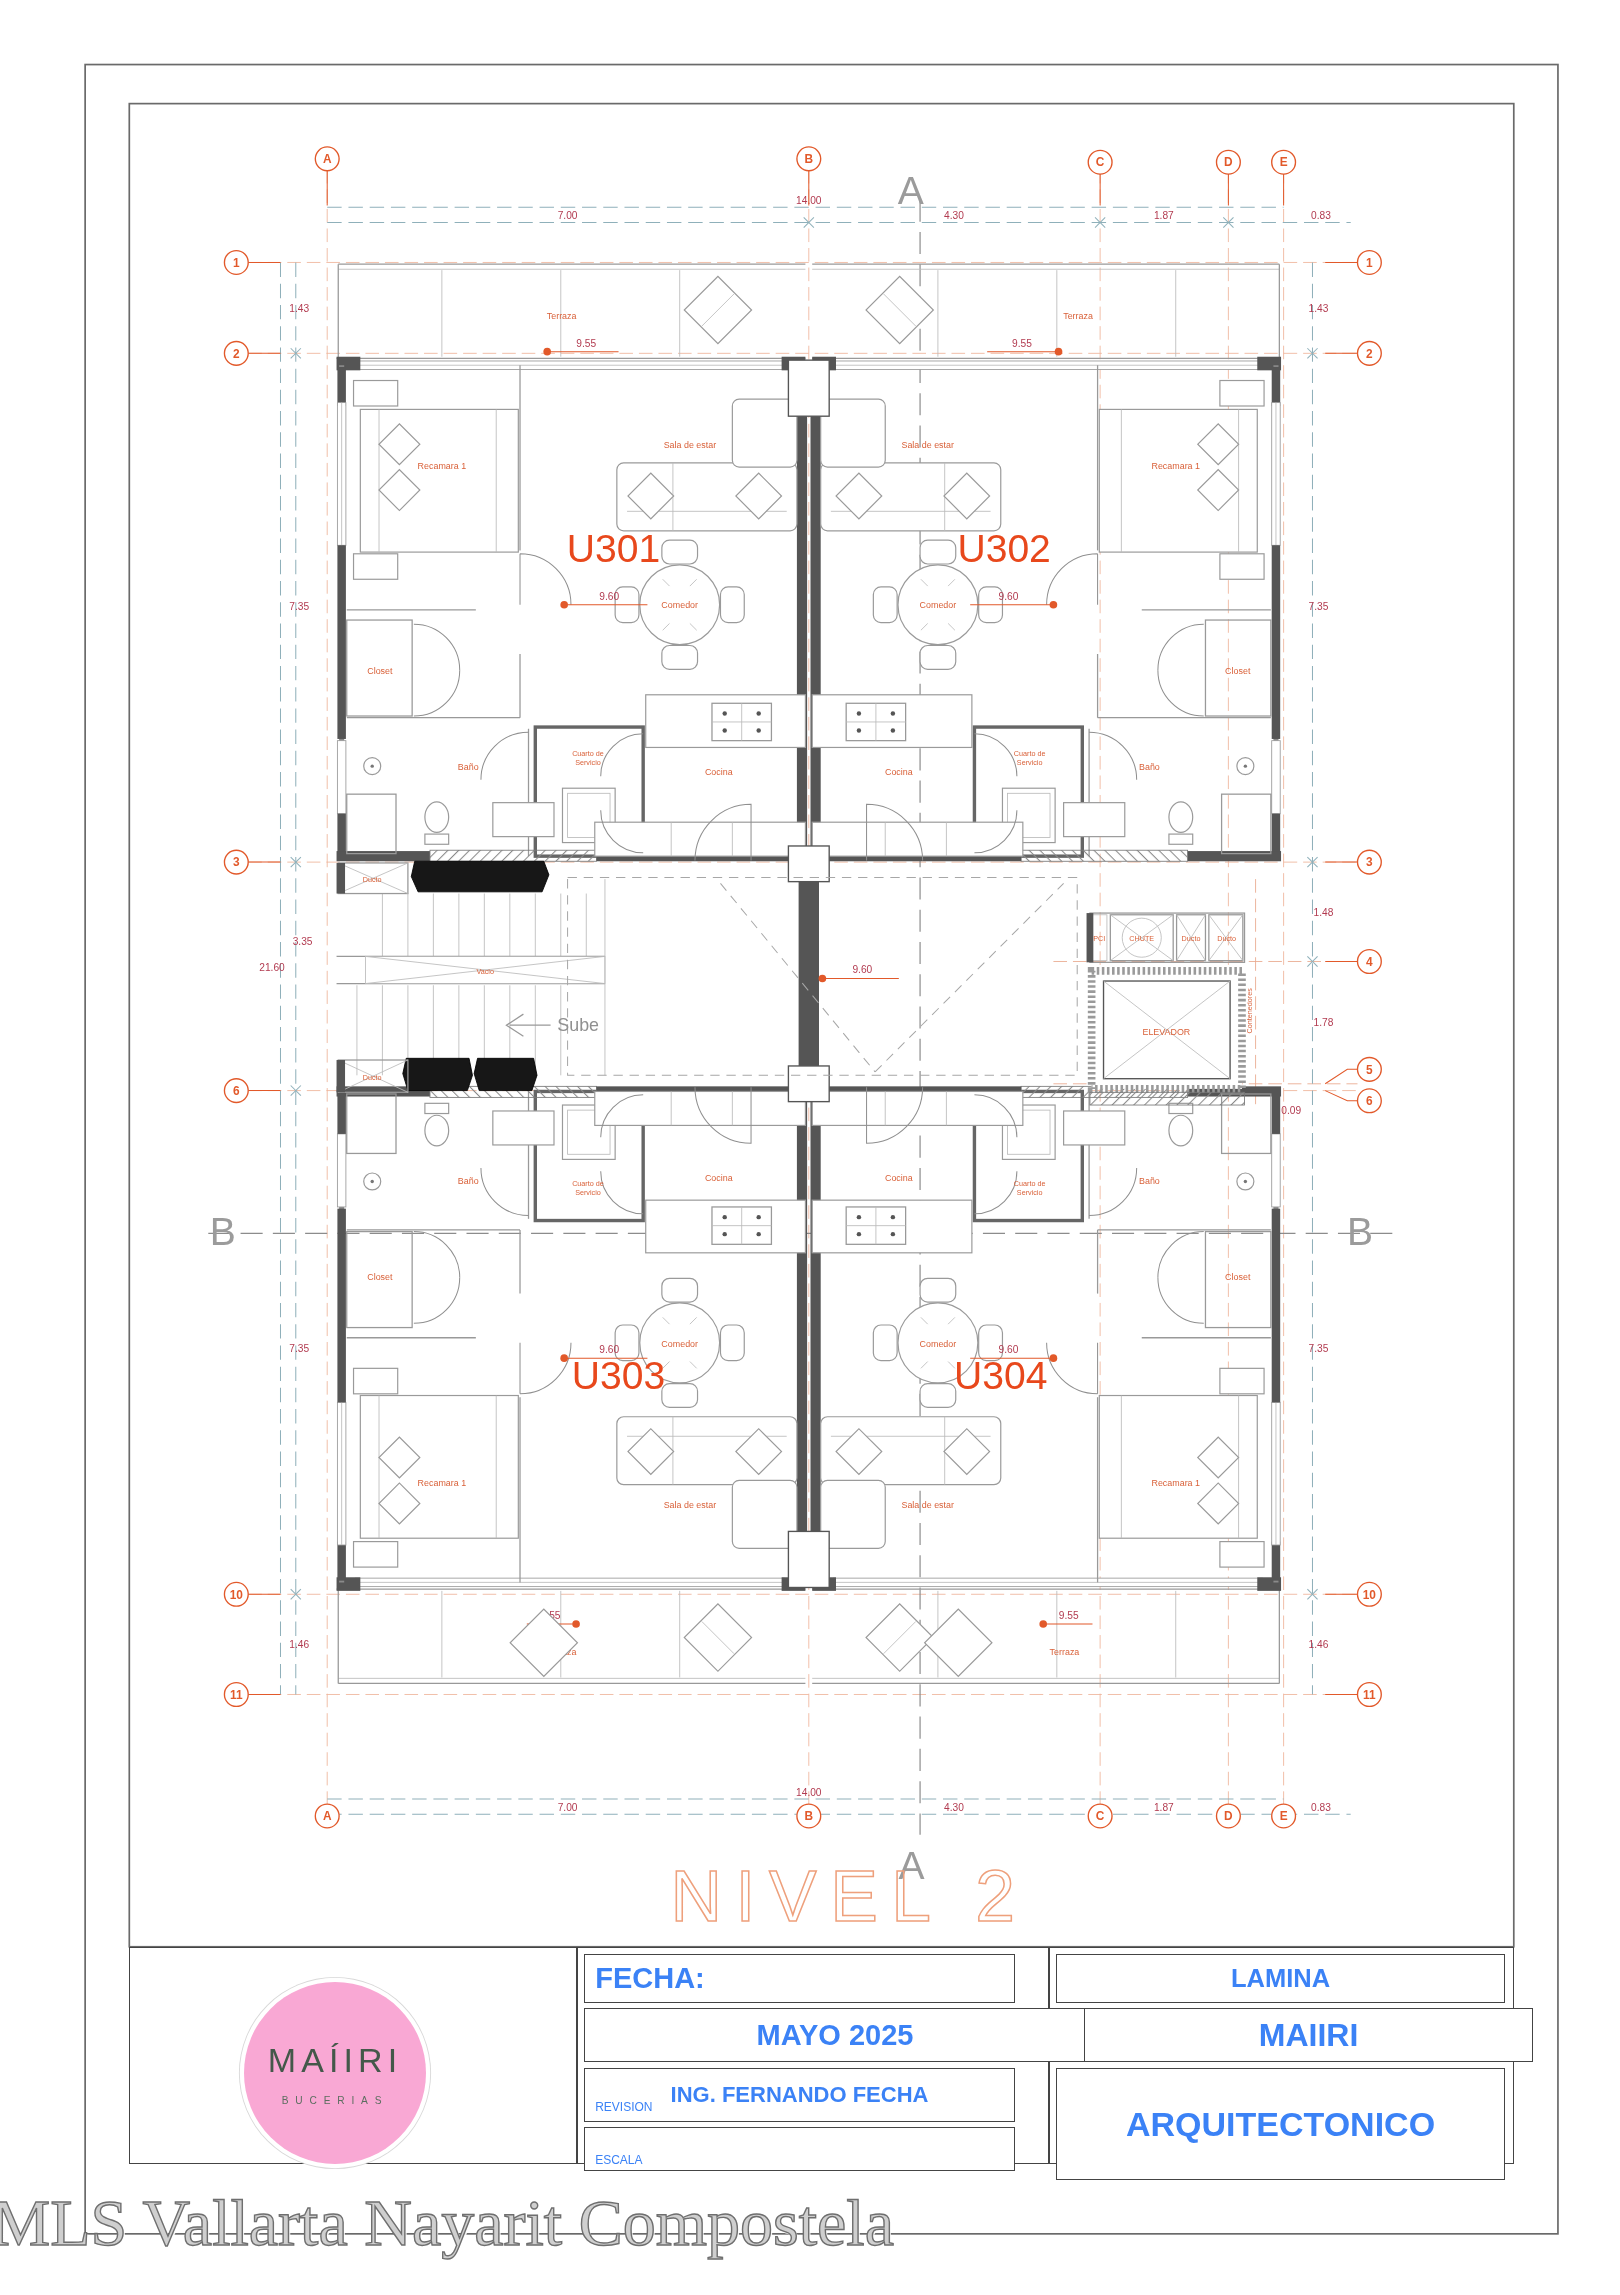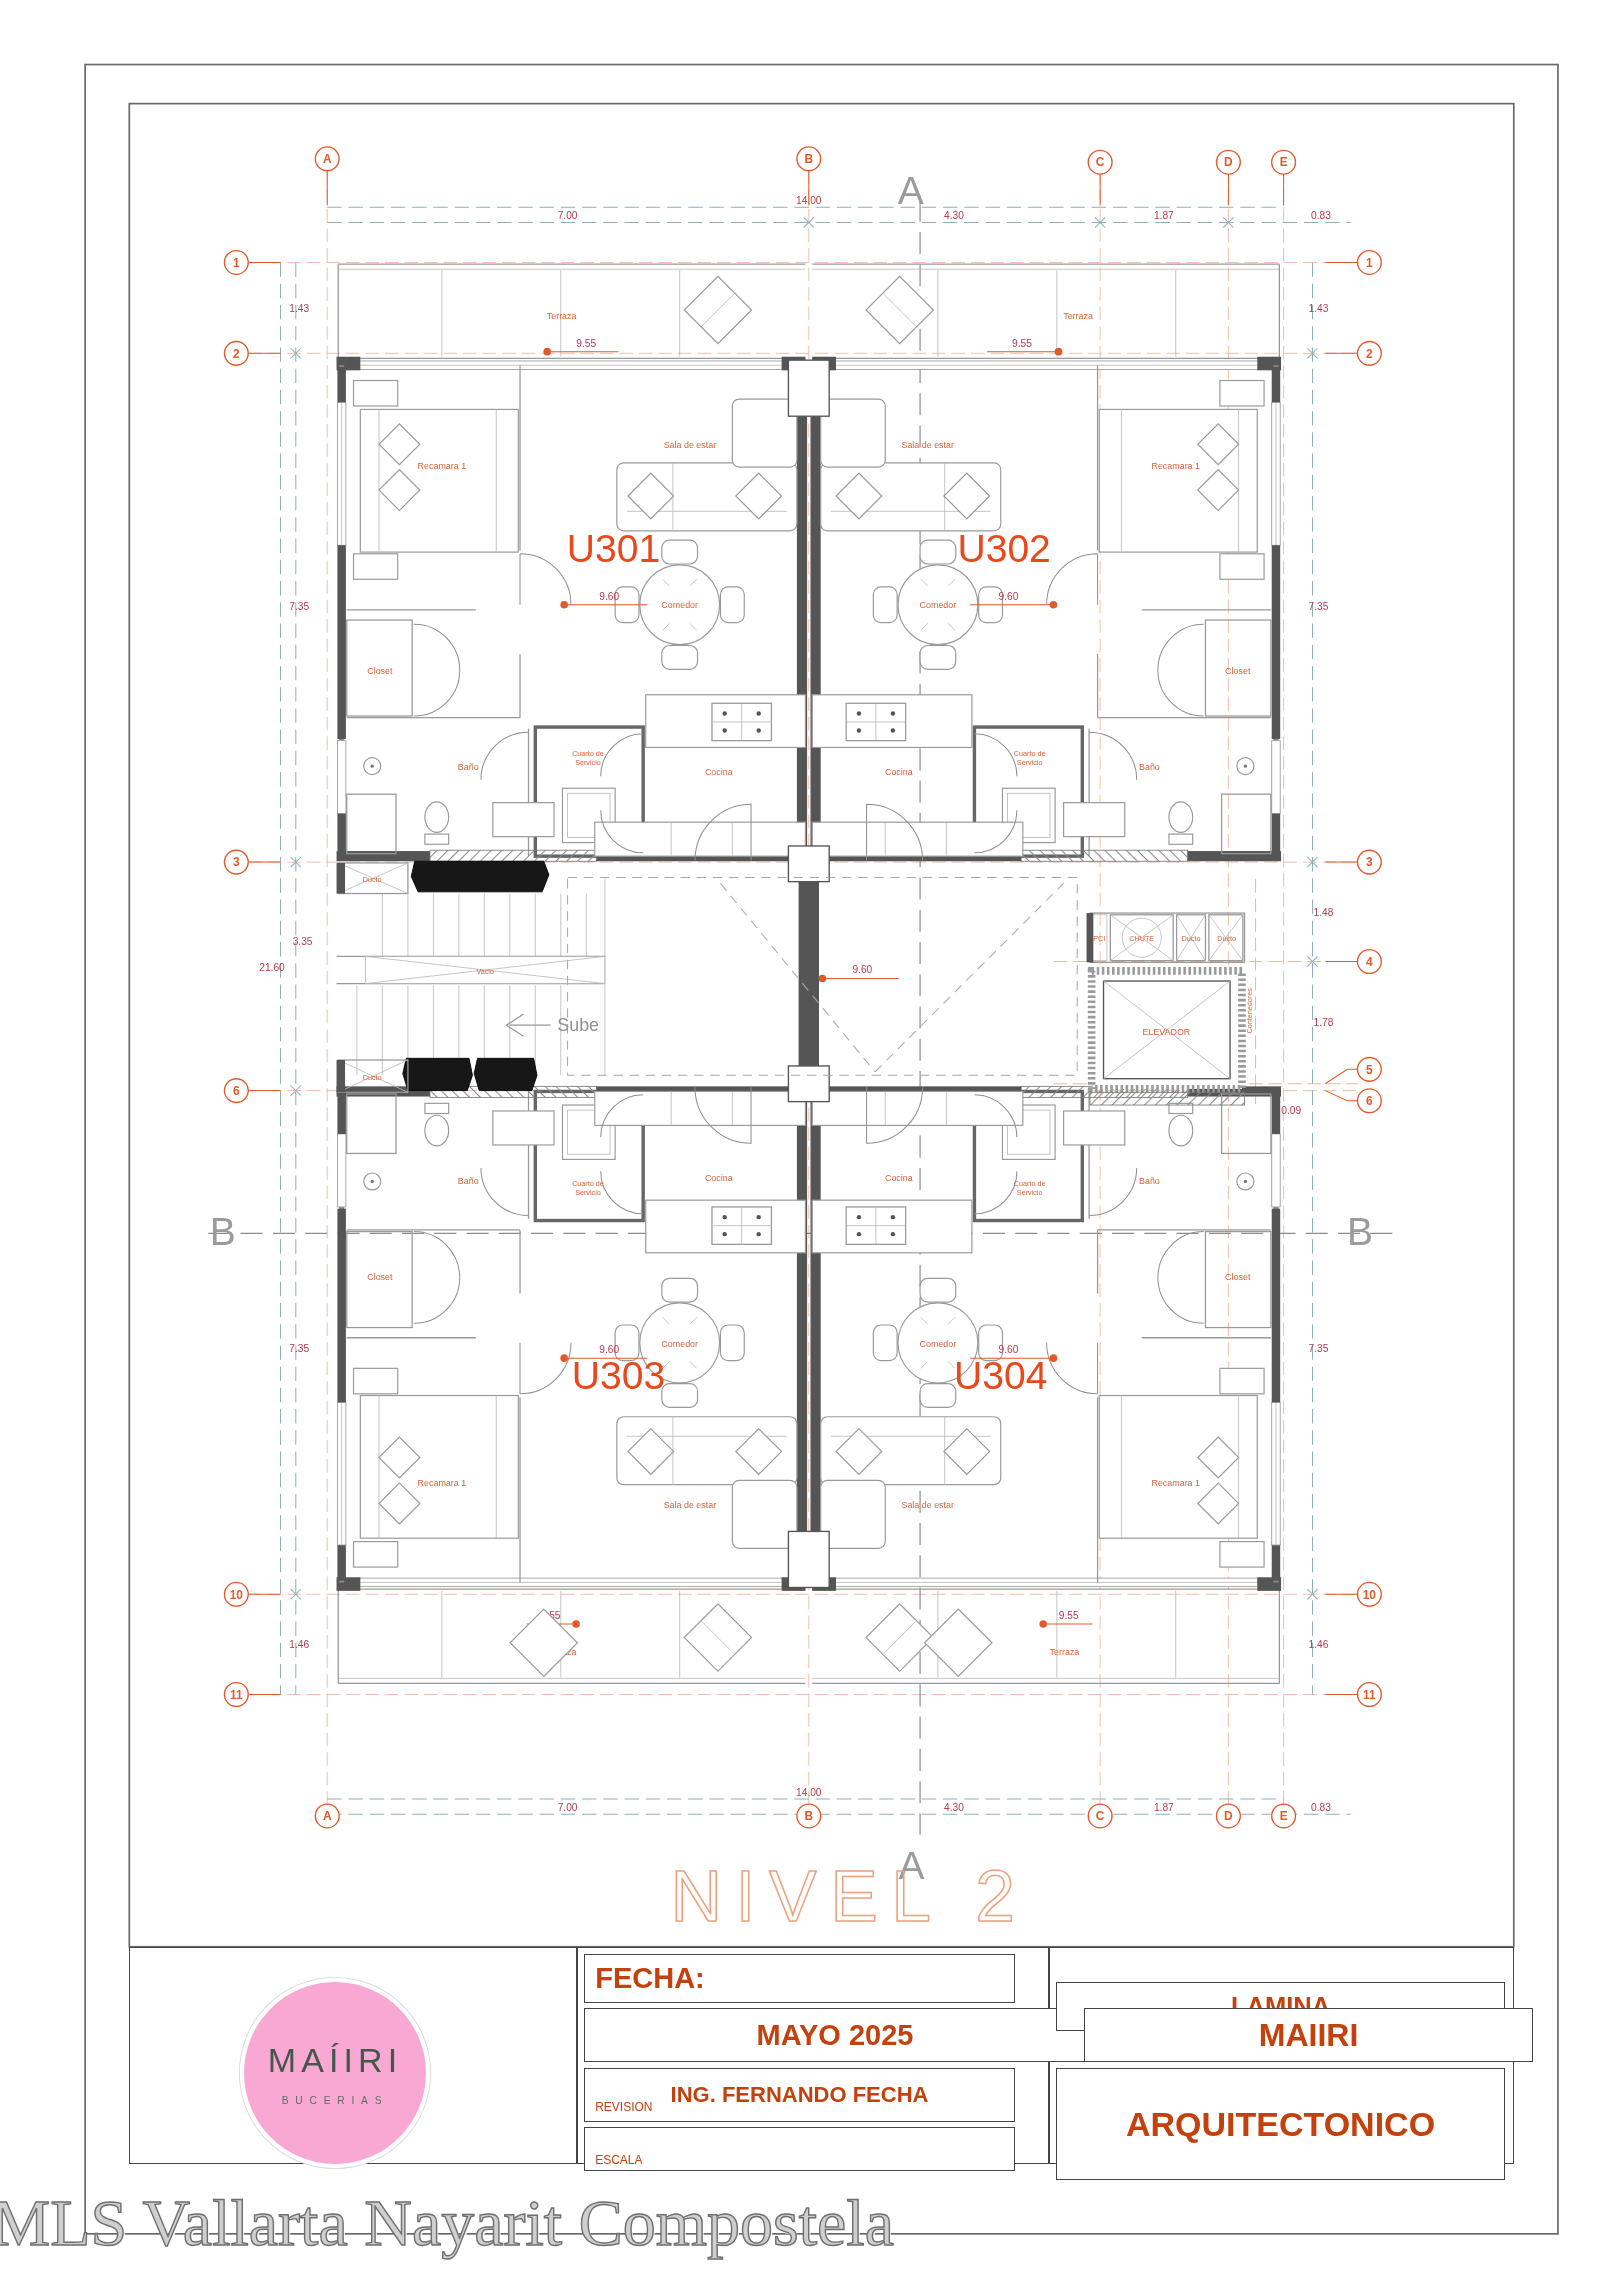--- a/index.html
+++ b/index.html
@@ -27,21 +27,21 @@
   .dash{stroke:#a7a7a7;stroke-width:1.2;fill:none;stroke-dasharray:11 8;}
   .plants{fill:#171717;stroke:#000;stroke-width:1;}
   .sect{stroke:#8c8c8c;stroke-width:1.4;fill:none;stroke-dasharray:26 12;}
   .sectxt{fill:#9b9b9b;font-size:46px;text-anchor:middle;font-weight:300;}
   .nivel{fill:none;stroke:#eea07c;stroke-width:1.8;font-size:84px;letter-spacing:16px;text-anchor:middle;}
   .orgline{stroke:#e2592a;stroke-width:1.2;fill:none;}
   .flag{fill:#e2592a;}
   
   .tb{position:absolute;border:1.7px solid #444;background:#fff;box-sizing:border-box;}
   .tbx{position:absolute;border:1.4px solid #444;background:#fff;box-sizing:border-box;
-       display:flex;align-items:center;justify-content:center;color:#c2410c;}
+       display:flex;align-items:center;justify-content:center;color:#3b82f6;}
   .logo-circle{position:absolute;left:244px;top:1982px;width:182px;height:182px;border-radius:50%;
        background:#f9a8d4;box-shadow:0 0 0 4.2px #fff,0 0 0 5.1px #d8d8d8;
        display:flex;flex-direction:column;align-items:center;justify-content:center;}
   .logo-name{color:#44584a;font-size:34px;letter-spacing:5.1px;font-weight:400;font-family:"Liberation Sans",sans-serif;}
   .logo-sub{color:#5c6e60;font-size:10.2px;letter-spacing:6.8px;margin-top:15px;}
   .wm{position:absolute;left:-8.5px;top:2185px;width:1189px;
       font-family:"Liberation Serif",serif;font-size:66px;color:#cfcfcf;
       -webkit-text-stroke:1.4px #6f6f6f;text-shadow:1.7px 1.7px 0 rgba(255,255,255,.9);
       white-space:nowrap;z-index:5;}
 </style>
@@ -528,21 +528,21 @@
     <span>MAYO 2025</span>
   </div>
   <div class="tbx" style="left:584px;top:2068px;width:431px;height:54px;font-size:22px;font-weight:bold;">
     <span style="position:absolute;left:10.2px;bottom:6.8px;font-size:12px;font-weight:normal;">REVISION</span>
     <span>ING. FERNANDO FECHA</span>
   </div>
   <div class="tbx" style="left:584px;top:2127px;width:431px;height:44px;justify-content:flex-start;align-items:flex-end;padding:0 0 3.4px 10.2px;font-size:12px;">
     <span>ESCALA</span>
   </div>
 
-  <div class="tbx" style="left:1056px;top:1954px;width:449px;height:49px;font-size:25.5px;font-weight:bold;margin-top:28px;">
+  <div class="tbx" style="left:1056px;top:1954px;width:449px;height:49px;font-size:25.5px;font-weight:bold;">
     <span>LAMINA</span>
   </div>
   <div class="tbx" style="left:1084px;top:2008px;width:449px;height:54px;font-size:32px;font-weight:bold;">
     <span>MAIIRI</span>
   </div>
   <div class="tbx" style="left:1056px;top:2068px;width:449px;height:112px;font-size:34px;font-weight:bold;">
     <span>ARQUITECTONICO</span>
   </div>
 
   <div class="logo-circle">

